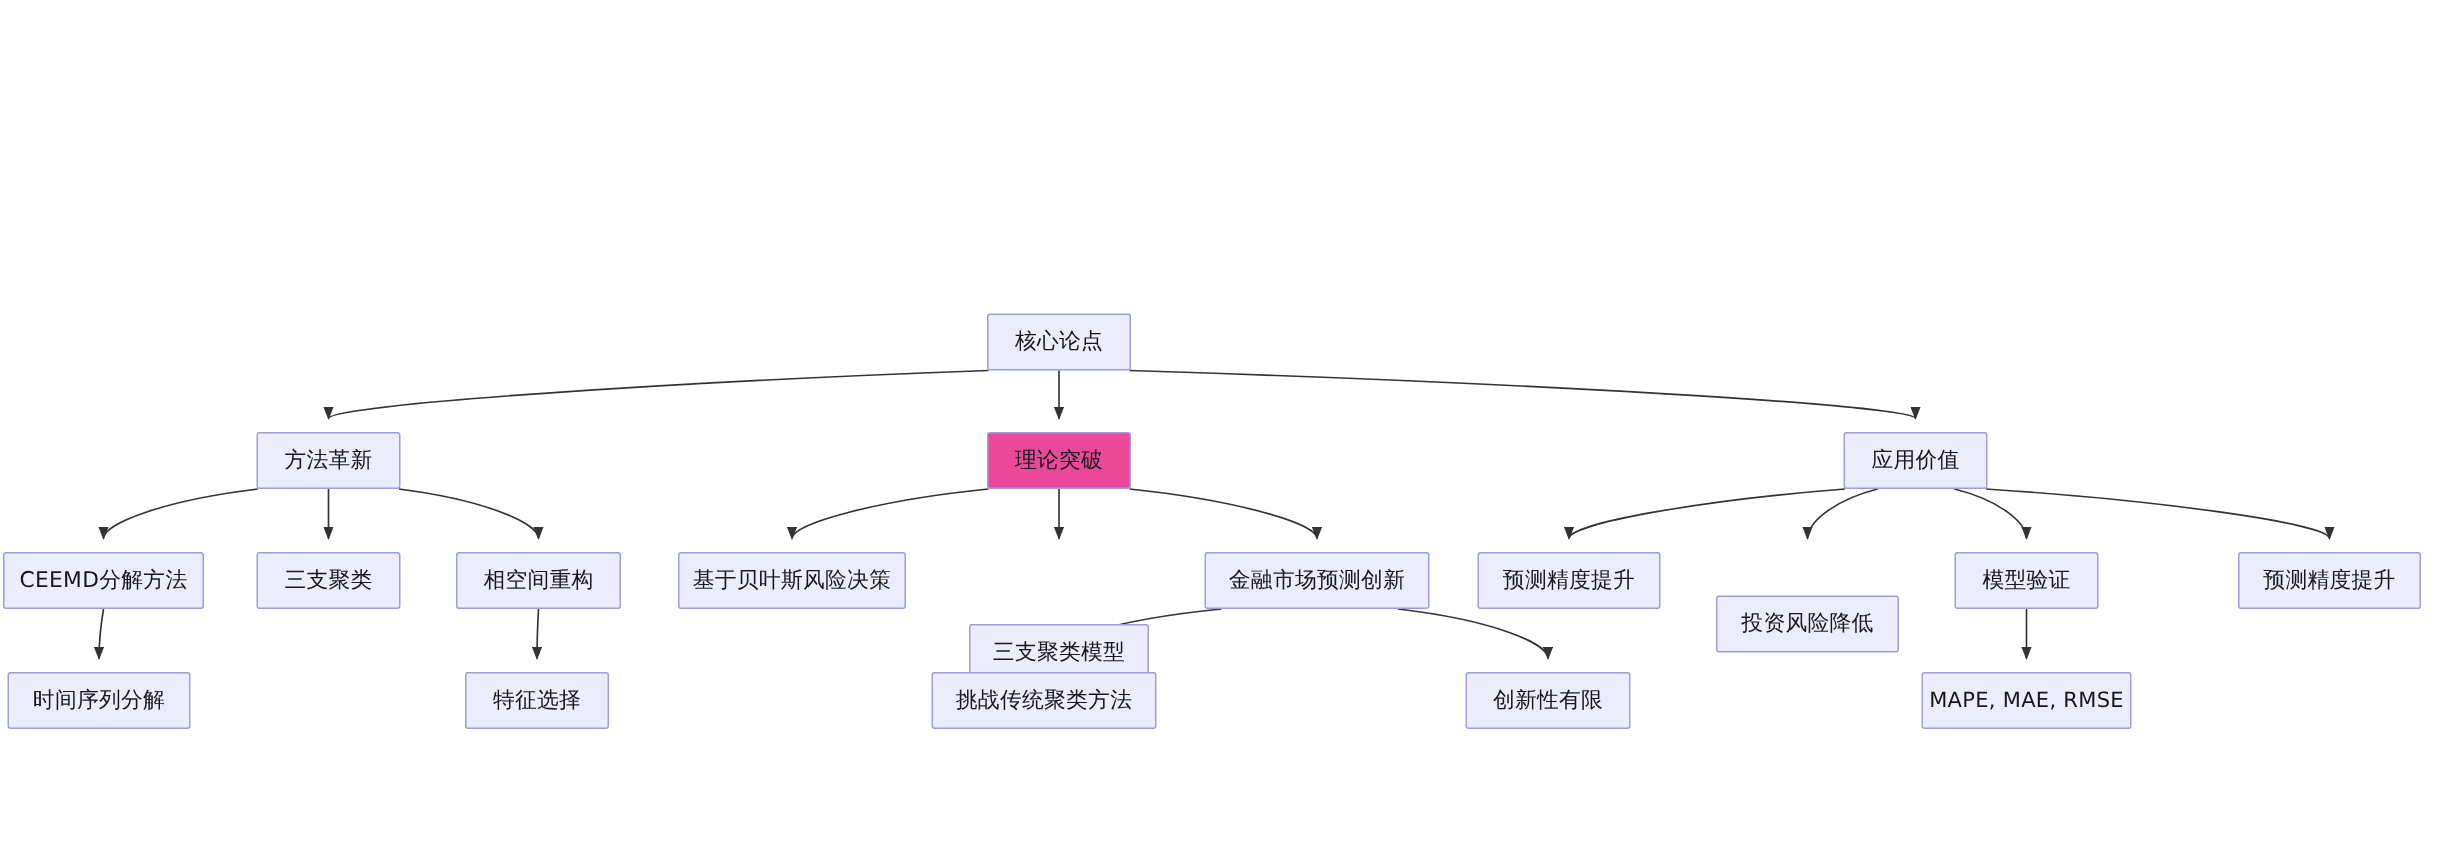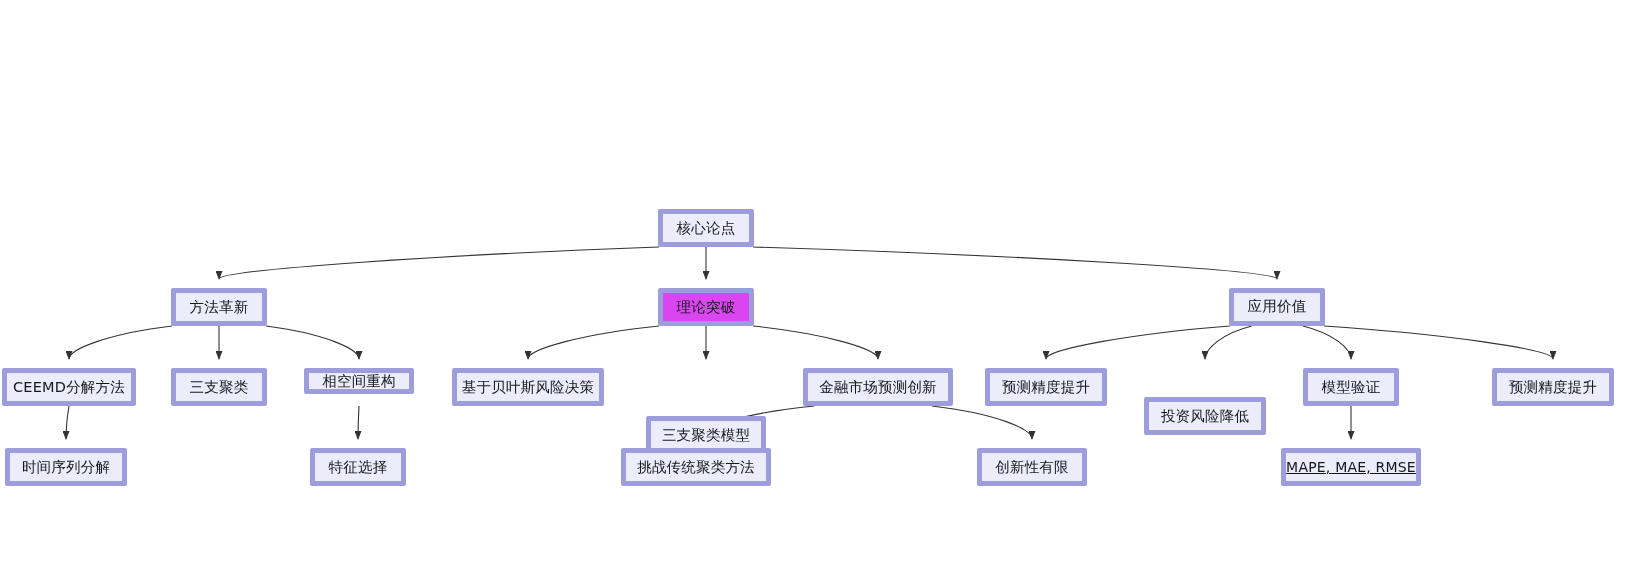--- a/index.html
+++ b/index.html
@@ -24,40 +24,39 @@
     left: 0;
     top: 0;
     width: 1628px;
     height: 576px;
     pointer-events: none;
   }
   .node {
     position: absolute;
     box-sizing: border-box;
     background: #ececfb;
-    border: 5px solid #3b82f6;
+    border: 1px solid #3b82f6;
     border-radius: 2px;
     display: flex;
     align-items: center;
     justify-content: center;
     color: #16161b;
     font-size: 14.5px;
     line-height: 1;
     letter-spacing: 0.2px;
     white-space: nowrap;
     z-index: 2;
   }
   .node .node-label {
     display: block;
     padding: 0 6px;
   }
   .node.latin {
     font-family: "DejaVu Sans", "Liberation Sans", sans-serif;
     font-size: 14px;
-    text-decoration: underline;
   }
 </style>
 </head>
 <body>
 
 <div id="diagram">
 
   <svg id="edge-layer" viewBox="0 0 1628 576" width="1628" height="576" xmlns="http://www.w3.org/2000/svg">
     <defs>
       <marker id="arrowhead" markerWidth="9" markerHeight="7" refX="8" refY="3.5" orient="auto" markerUnits="userSpaceOnUse">
@@ -86,33 +85,33 @@
       </g>
   </svg>
 
   <div id="node-layer">
       <div class="node" style="left: 658px; top: 209px; width: 96px; height: 38px; background: rgb(236, 236, 251); border-color: rgb(158, 157, 219); color: rgb(22, 22, 27);">
         <span class="node-label">核心论点</span>
       </div>
       <div class="node" style="left: 171px; top: 288px; width: 96px; height: 38px; background: rgb(236, 236, 251); border-color: rgb(158, 157, 219); color: rgb(22, 22, 27);">
         <span class="node-label">方法革新</span>
       </div>
-      <div class="node" style="left: 658px; top: 288px; width: 96px; height: 38px; background: #d946ef; border-color: rgb(158, 157, 219); color: rgb(22, 22, 27); text-align: right;">
+      <div class="node" style="left: 658px; top: 288px; width: 96px; height: 38px; background: #ec4899; border-color: rgb(158, 157, 219); color: rgb(22, 22, 27); text-align: right;">
         <span class="node-label">理论突破</span>
       </div>
-      <div class="node" style="left: 1229px; top: 288px; width: 96px; height: 38px; background: rgb(236, 236, 251); border-color: rgb(158, 157, 219); color: rgb(22, 22, 27); font-family: Liberation Mono, monospace;">
+      <div class="node" style="left: 1229px; top: 288px; width: 96px; height: 38px; background: rgb(236, 236, 251); border-color: rgb(158, 157, 219); color: rgb(22, 22, 27);">
         <span class="node-label">应用价值</span>
       </div>
       <div class="node" style="left: 2px; top: 368px; width: 134px; height: 38px; background: rgb(236, 236, 251); border-color: rgb(158, 157, 219); color: rgb(22, 22, 27); align-items: center;">
         <span class="node-label">CEEMD分解方法</span>
       </div>
       <div class="node" style="left: 171px; top: 368px; width: 96px; height: 38px; background: rgb(236, 236, 251); border-color: rgb(158, 157, 219); color: rgb(22, 22, 27);">
         <span class="node-label">三支聚类</span>
       </div>
-      <div class="node" style="left: 304px; top: 368px; width: 110px; height: 26px; background: rgb(236, 236, 251); border-color: rgb(158, 157, 219); color: rgb(22, 22, 27);">
+      <div class="node" style="left: 304px; top: 368px; width: 110px; height: 38px; background: rgb(236, 236, 251); border-color: rgb(158, 157, 219); color: rgb(22, 22, 27);">
         <span class="node-label">相空间重构</span>
       </div>
       <div class="node" style="left: 452px; top: 368px; width: 152px; height: 38px; background: rgb(236, 236, 251); border-color: rgb(158, 157, 219); color: rgb(22, 22, 27);">
         <span class="node-label">基于贝叶斯风险决策</span>
       </div>
       <div class="node" style="left: 646px; top: 368px; width: 120px; height: 38px; background: rgb(236, 236, 251); border-color: rgb(158, 157, 219); color: rgb(22, 22, 27); margin-top: 48px;">
         <span class="node-label">三支聚类模型</span>
       </div>
       <div class="node" style="left: 803px; top: 368px; width: 150px; height: 38px; background: rgb(236, 236, 251); border-color: rgb(158, 157, 219); color: rgb(22, 22, 27);">
         <span class="node-label">金融市场预测创新</span>

